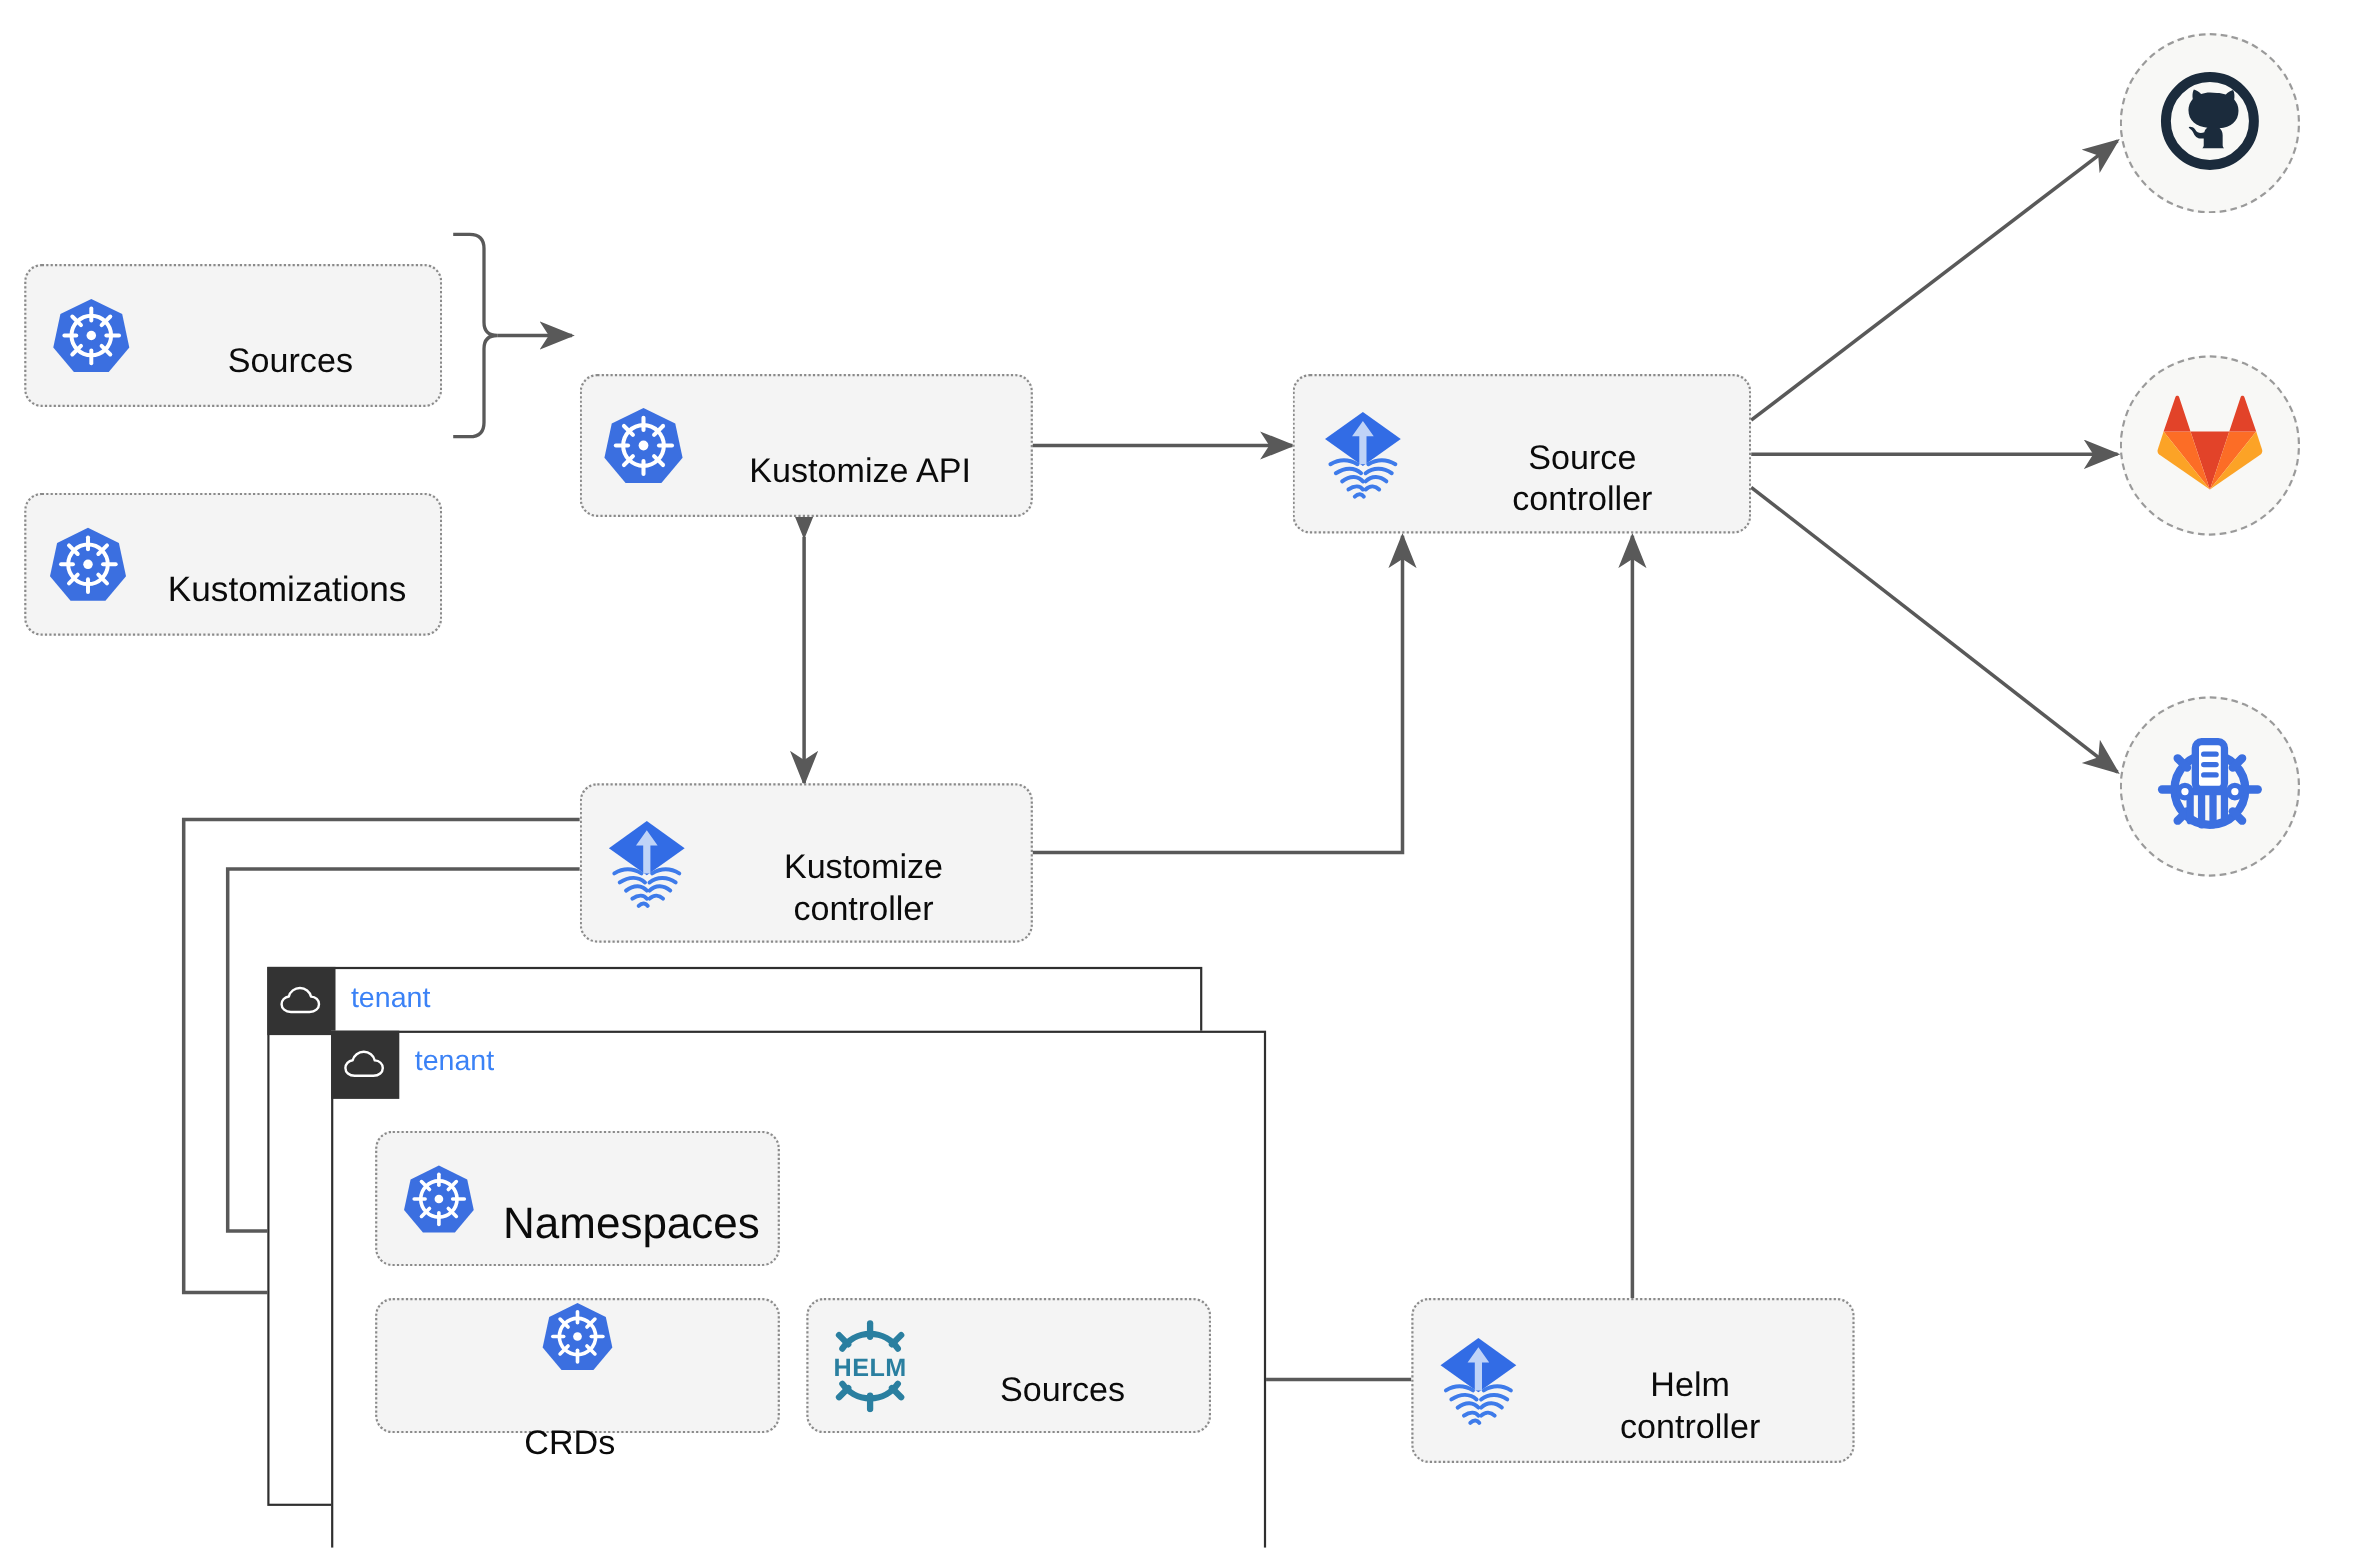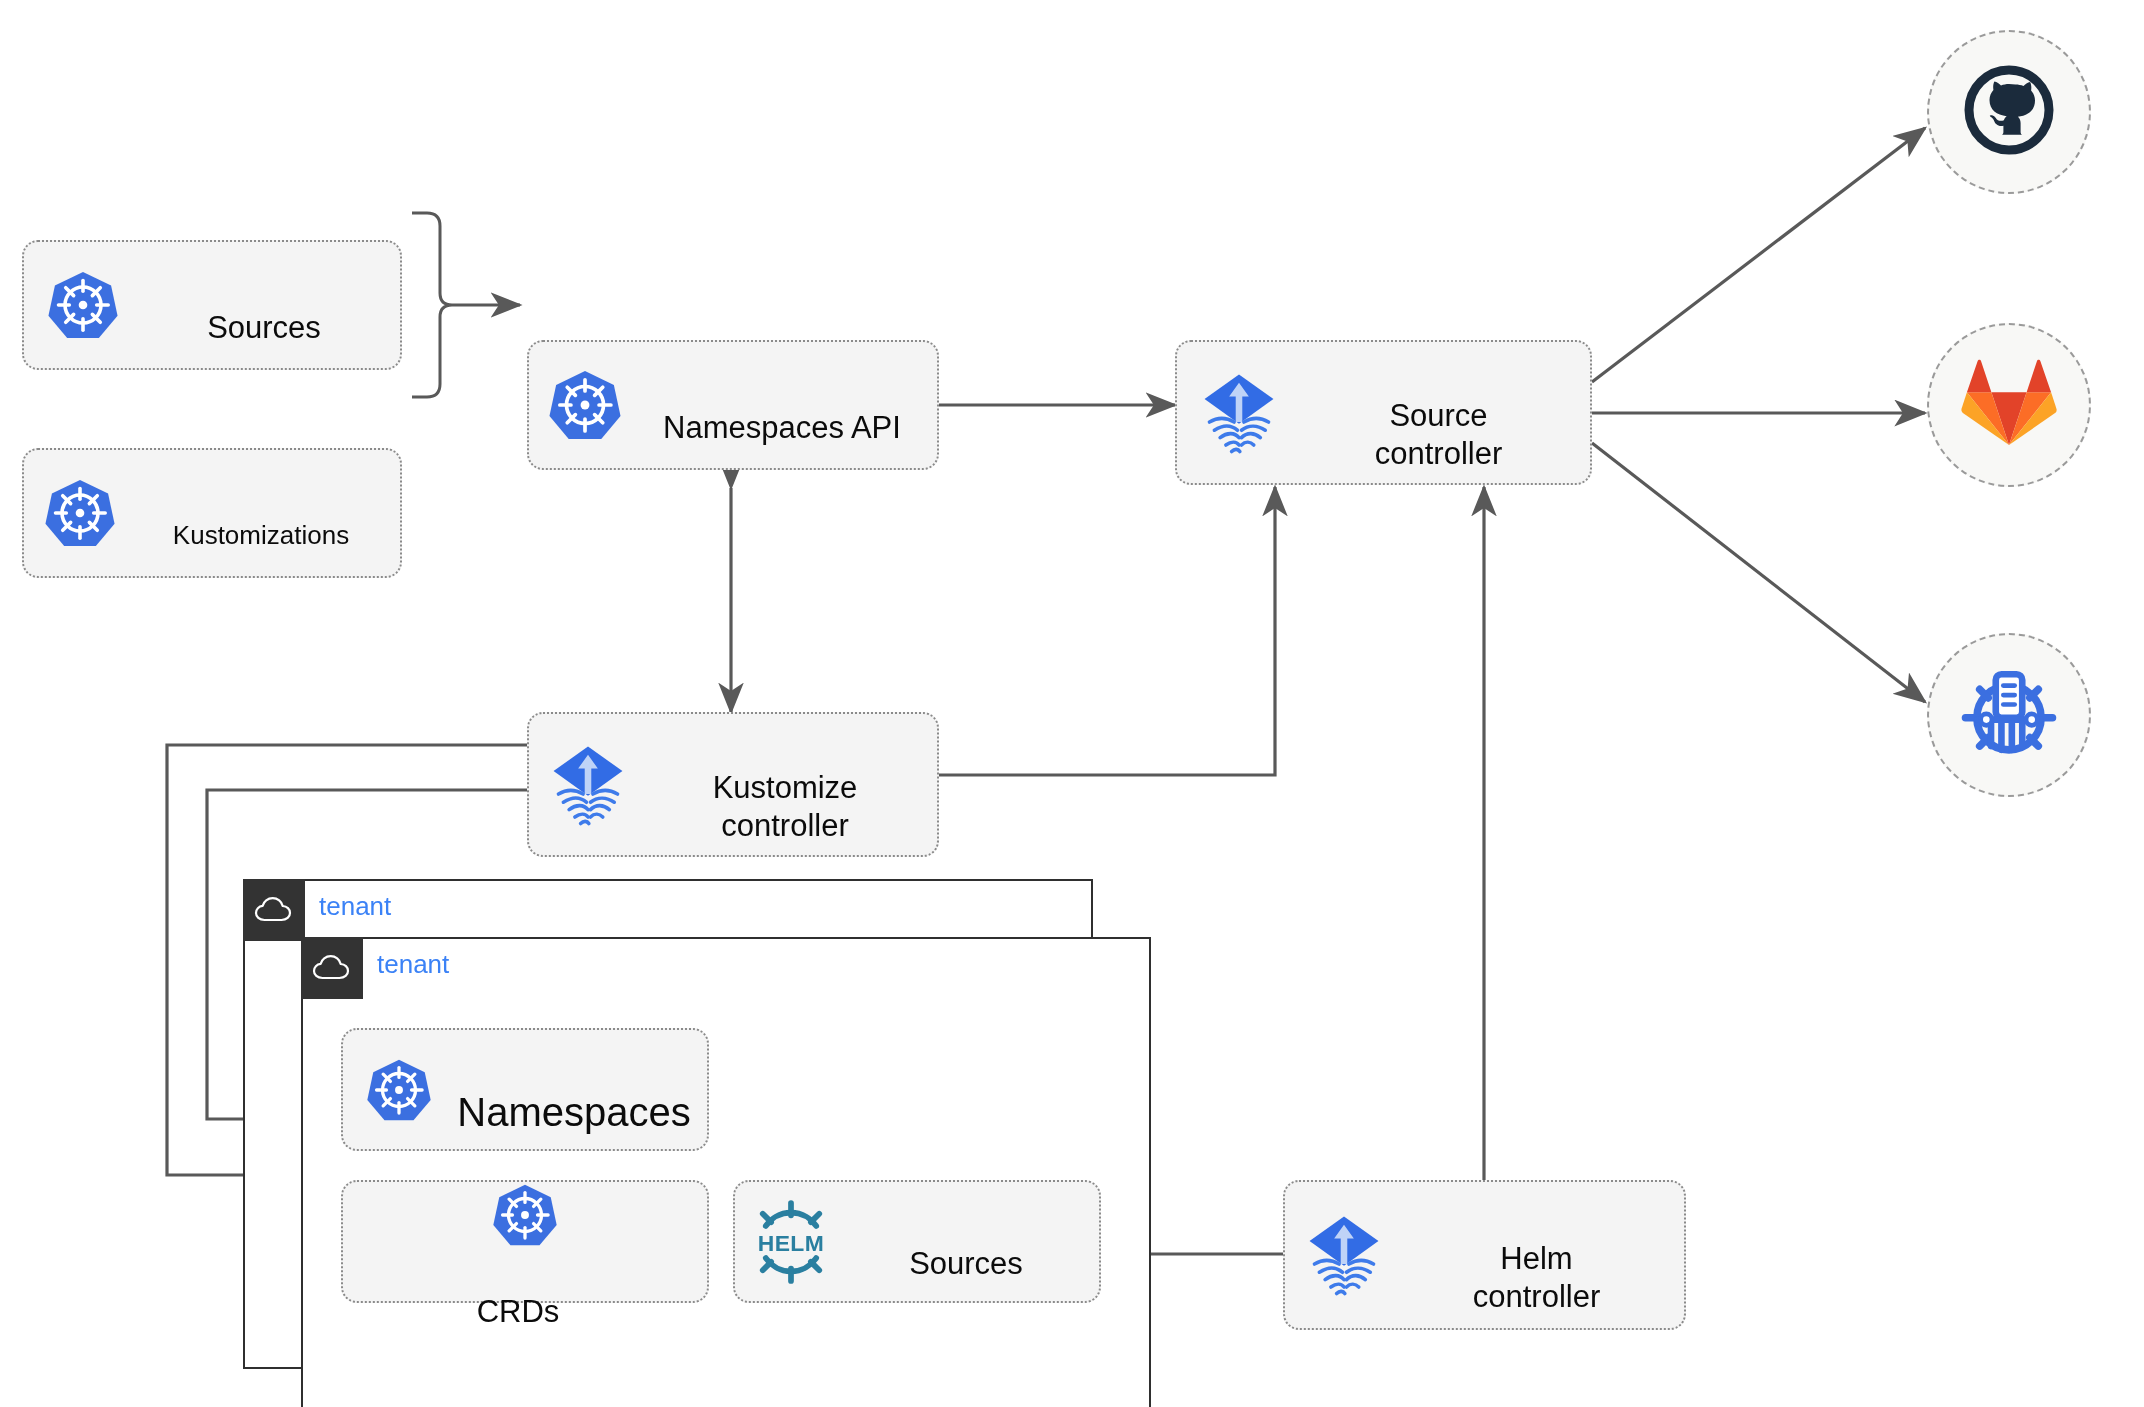--- a/index.html
+++ b/index.html
@@ -158,42 +158,42 @@
           <line x1="16" y1="50" x2="31" y2="50"></line>
           <line x1="69" y1="50" x2="85" y2="50"></line>
           <line x1="26" y1="26" x2="37" y2="37"></line>
           <line x1="63" y1="63" x2="74" y2="74"></line>
           <line x1="74" y1="26" x2="63" y2="37"></line>
           <line x1="37" y1="63" x2="26" y2="74"></line>
         </g>
         <circle cx="50" cy="50" r="6" fill="#ffffff"></circle>
       </svg>
     </div>
-    <div class="lbl" style="font-size:26px;">Kustomizations</div>
+    <div class="lbl" style="font-size:32px;">Kustomizations</div>
   </div>
 
   <div class="node" style="left:527px;top:340px;width:412px;height:130px;">
     <div class="ico" style="width:112px;">
       <svg width="74" height="74" viewBox="0 0 100 100" xmlns="http://www.w3.org/2000/svg">
         <polygon points="50,4 89,23 98,65 72,96 28,96 2,65 11,23" fill="#3B6FE0"></polygon>
         <g fill="none" stroke="#ffffff" stroke-width="5" stroke-linecap="round">
           <circle cx="50" cy="50" r="25"></circle>
           <line x1="50" y1="16" x2="50" y2="31"></line>
           <line x1="50" y1="69" x2="50" y2="85"></line>
           <line x1="16" y1="50" x2="31" y2="50"></line>
           <line x1="69" y1="50" x2="85" y2="50"></line>
           <line x1="26" y1="26" x2="37" y2="37"></line>
           <line x1="63" y1="63" x2="74" y2="74"></line>
           <line x1="74" y1="26" x2="63" y2="37"></line>
           <line x1="37" y1="63" x2="26" y2="74"></line>
         </g>
         <circle cx="50" cy="50" r="6" fill="#ffffff"></circle>
       </svg>
     </div>
-    <div class="lbl">Namespaces API</div>
+    <div class="lbl">Kustomize API</div>
   </div>
 
   <div class="node" style="left:1175px;top:340px;width:417px;height:145px;">
     <div class="ico" style="width:124px;">
       <svg width="82" height="84" viewBox="0 0 100 102" xmlns="http://www.w3.org/2000/svg">
         <polygon points="50,4 92,34 50,64 8,34" fill="#326CE5"></polygon>
         <path d="M50,14 L62,31 L54,31 L54,62 L46,62 L46,31 L38,31 Z" fill="#BFD3F7"></path>
         <g stroke="#3E7BEA" stroke-width="4.4" fill="none" stroke-linecap="round">
           <path d="M14,62 C24,56 34,56 44,62"></path>
           <path d="M56,62 C66,56 76,56 86,62"></path>

